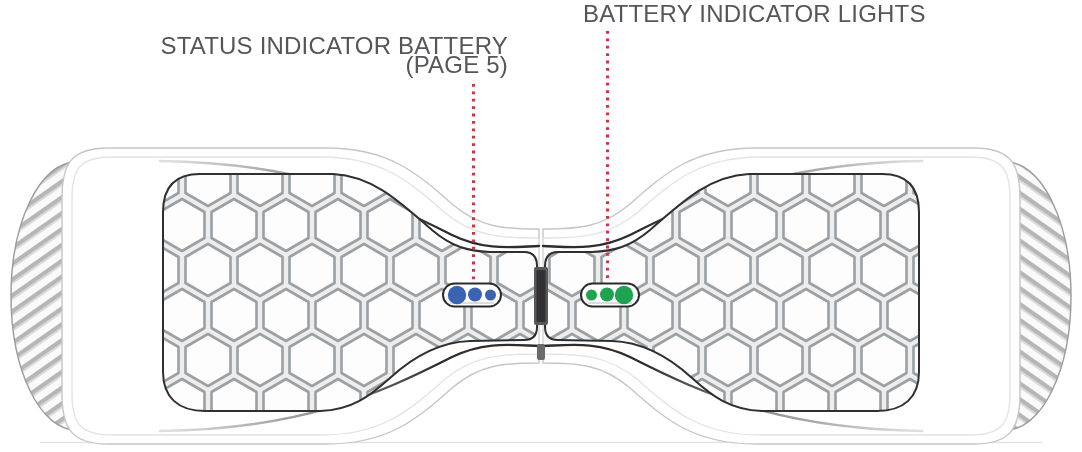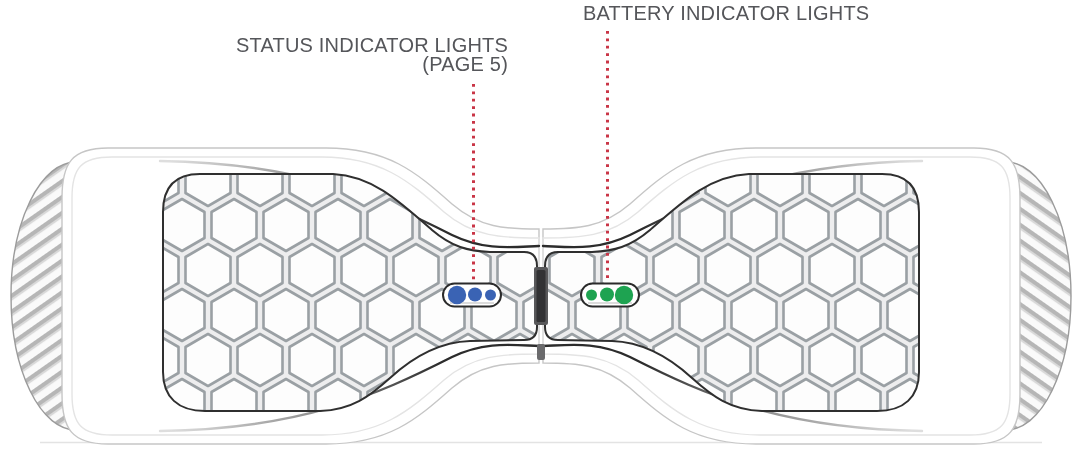--- a/index.html
+++ b/index.html
@@ -2,21 +2,21 @@
 <html><head>
 <meta charset="utf-8">
 <style>
   html,body{margin:0;padding:0;background:#fff;}
   .stage{
     position:relative;width:1082px;height:452px;background:#ffffff;
     font-family:"Liberation Sans", sans-serif;overflow:hidden;
   }
   .stage svg.board{position:absolute;left:0;top:0;}
   .callout{
-    position:absolute;color:#55565a;font-size:20px;line-height:19px;
+    position:absolute;color:#55565a;font-size:24px;line-height:19px;
     letter-spacing:.2px;white-space:nowrap;
   }
   .callout .ln{display:block;}
   .callout-status{top:36px;right:574px;text-align:right;}
   .callout-battery{top:4px;left:583px;text-align:left;}
 </style>
 </head>
 <body>
 
 <div class="stage">
@@ -96,20 +96,20 @@
       <circle cx="591.5" cy="295" r="5.5" fill="#1ea351"></circle>
       <circle cx="607" cy="294.5" r="7" fill="#1ea351"></circle>
       <circle cx="624" cy="295" r="9.2" fill="#1ea351"></circle>
     </g>
 
     <line x1="473.5" y1="84" x2="473.5" y2="281" stroke-width="3" stroke-dasharray="2.8 4.6" stroke="#c93546"></line>
     <line x1="607.5" y1="31" x2="607.5" y2="281" stroke-width="3" stroke-dasharray="2.8 4.6" stroke="#c93546"></line>
   </svg>
 
   <div class="callout callout-status">
-    <span class="ln">STATUS INDICATOR LIGHTS</span>
+    <span class="ln">STATUS INDICATOR BATTERY</span>
     <span class="ln">(PAGE 5)</span>
   </div>
   <div class="callout callout-battery">
     <span class="ln">BATTERY INDICATOR LIGHTS</span>
   </div>
 
 </div>
 
 </body></html>

